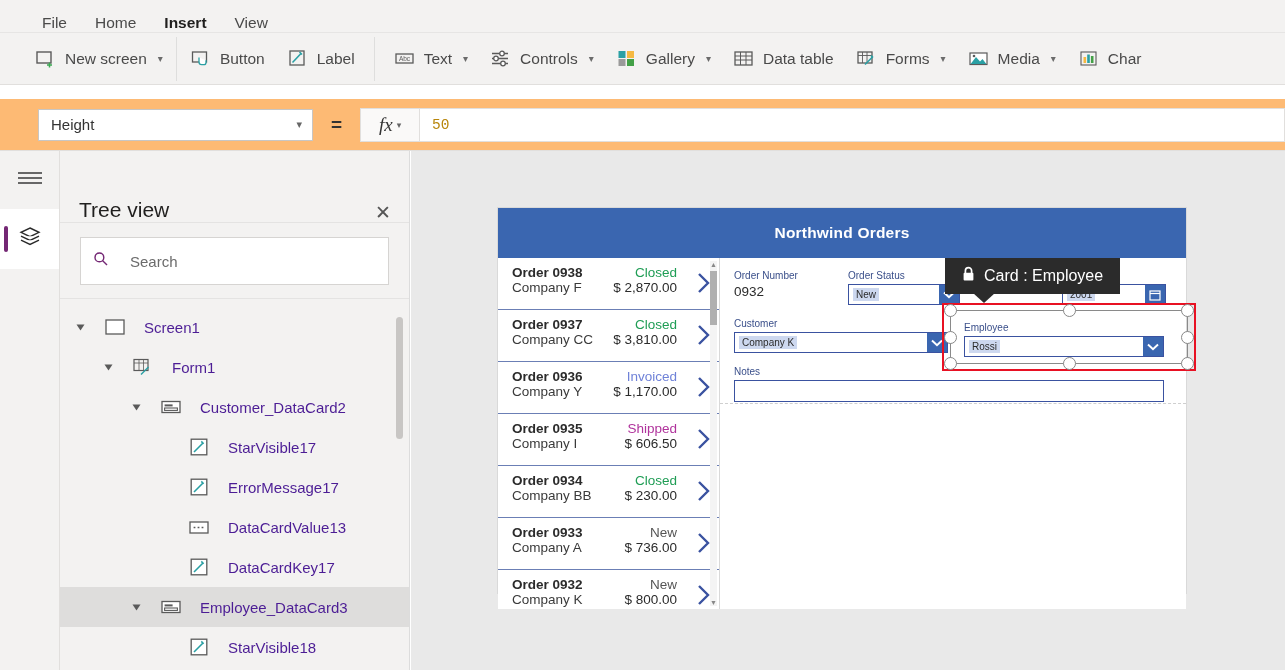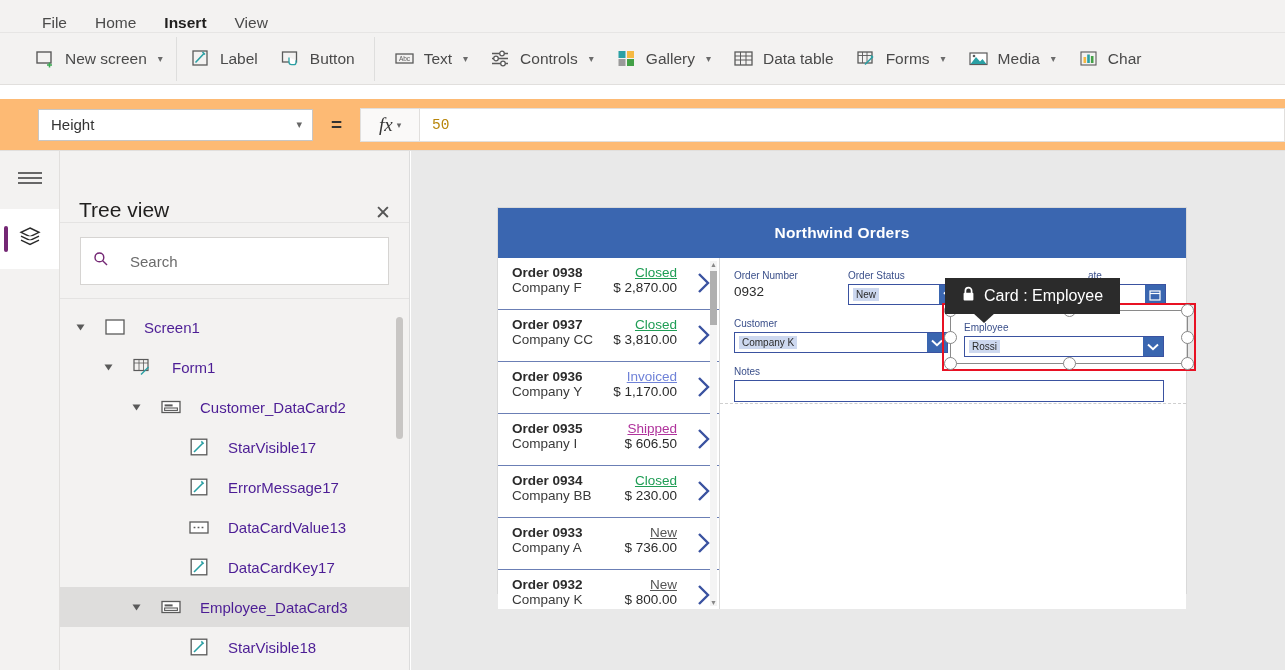--- a/index.html
+++ b/index.html
@@ -139,21 +139,21 @@
     background:#fff;
   }
   .g-item {
     height:52px; border-bottom:1px solid #6b7fb5; padding:7px 10px 0 14px;
     position:relative; display:flex; flex-direction:column; justify-content:flex-start;
     cursor:pointer;
   }
   .g-line { display:flex; align-items:baseline; justify-content:space-between; padding-right:32px; }
   .g-order { font-size:13.5px; font-weight:bold; color:#2b2b2b; position:relative; }
   .g-company { font-size:13.5px; color:#3a3a3a; }
-  .g-status { font-size:13.5px;text-decoration:underline; }
+  .g-status { font-size:13.5px; }
   .g-amount { font-size:13.5px; color:#2b2b2b; }
   .g-chev {
     position:absolute; right:8px; top:14px; width:14px; height:22px;
   }
   .g-scrollbar {
     position:absolute; right:2px; top:3px; width:7px; height:345px;
   }
   .g-scrollbar .track { position:absolute; inset:0; background:#f4f4f4; }
   .g-scrollbar .thumb { position:absolute; left:0; top:10px; width:7px; height:54px; background:#b0b0b0; }
   .g-scrollbar .ar { position:absolute; left:0; width:7px; height:7px; color:#888; font-size:7px; text-align:center; line-height:7px; }
@@ -228,36 +228,36 @@
       </span>
       <span class="lbl">New screen</span>
       <span class="chev">▾</span>
     </div>
 
     <div class="rb-sep"></div>
 
     <div class="rb-btn">
       <span class="rb-ico">
         <svg width="21" height="21" viewBox="0 0 21 21">
+            <rect x="2.5" y="4" width="14" height="10" fill="none" stroke="#5a5a5a" stroke-width="1.3"></rect>
+            <path d="M9 9.5v4.5c0 1.6 1.1 2.6 2.6 2.6h2.2c1.3 0 2.2-0.9 2.2-2.2v-2.2" fill="#fff" stroke="#2aa0a4" stroke-width="1.3"></path>
+          </svg>
+      </span>
+      <span class="lbl">Button</span>
+    </div>
+
+    <div class="rb-btn">
+      <span class="rb-ico">
+        <svg width="21" height="21" viewBox="0 0 21 21">
             <rect x="3" y="3" width="14" height="14" fill="none" stroke="#5a5a5a" stroke-width="1.3"></rect>
             <path d="M5.5 14.5L14 5.5" stroke="#2aa0a4" stroke-width="1.6"></path>
             <path d="M12.5 4l2.5 2.5" stroke="#2aa0a4" stroke-width="1.6"></path>
           </svg>
       </span>
       <span class="lbl">Label</span>
-    </div>
-
-    <div class="rb-btn">
-      <span class="rb-ico">
-        <svg width="21" height="21" viewBox="0 0 21 21">
-            <rect x="2.5" y="4" width="14" height="10" fill="none" stroke="#5a5a5a" stroke-width="1.3"></rect>
-            <path d="M9 9.5v4.5c0 1.6 1.1 2.6 2.6 2.6h2.2c1.3 0 2.2-0.9 2.2-2.2v-2.2" fill="#fff" stroke="#2aa0a4" stroke-width="1.3"></path>
-          </svg>
-      </span>
-      <span class="lbl">Button</span>
     </div>
 
     <div class="rb-sep" style="margin:0 8px"></div>
 
     <div class="rb-btn">
       <span class="rb-ico">
         <svg width="21" height="21" viewBox="0 0 21 21">
             <rect x="2" y="6" width="17" height="9" fill="none" stroke="#5a5a5a" stroke-width="1.3"></rect>
             <text x="10.5" y="13" font-size="6.5" text-anchor="middle" fill="#5a5a5a" font-family="Liberation Sans, sans-serif">Abc</text>
           </svg>
@@ -678,21 +678,21 @@
 
           <div class="handle" style="left:224px; top:46px;"></div>
           <div class="handle" style="left:343px; top:46px;"></div>
           <div class="handle" style="left:461px; top:46px;"></div>
           <div class="handle" style="left:224px; top:73px;"></div>
           <div class="handle" style="left:461px; top:73px;"></div>
           <div class="handle" style="left:224px; top:99px;"></div>
           <div class="handle" style="left:343px; top:99px;"></div>
           <div class="handle" style="left:461px; top:99px;"></div>
 
-          <div class="tooltip" style="left:225px; top:0px;margin-top:20px;">
+          <div class="tooltip" style="left:225px; top:0px;">
             <span>
               <svg width="13" height="16" viewBox="0 0 13 16">
                   <path d="M3.4 7V4.8a3.1 3.1 0 016.2 0V7" fill="none" stroke="#fff" stroke-width="1.7"></path>
                   <rect x="1.6" y="6.8" width="9.8" height="7.6" rx="1" fill="#fff"></rect>
                 </svg>
             </span>
             <span>Card : Employee</span>
             <span class="tail"></span>
           </div>
 

